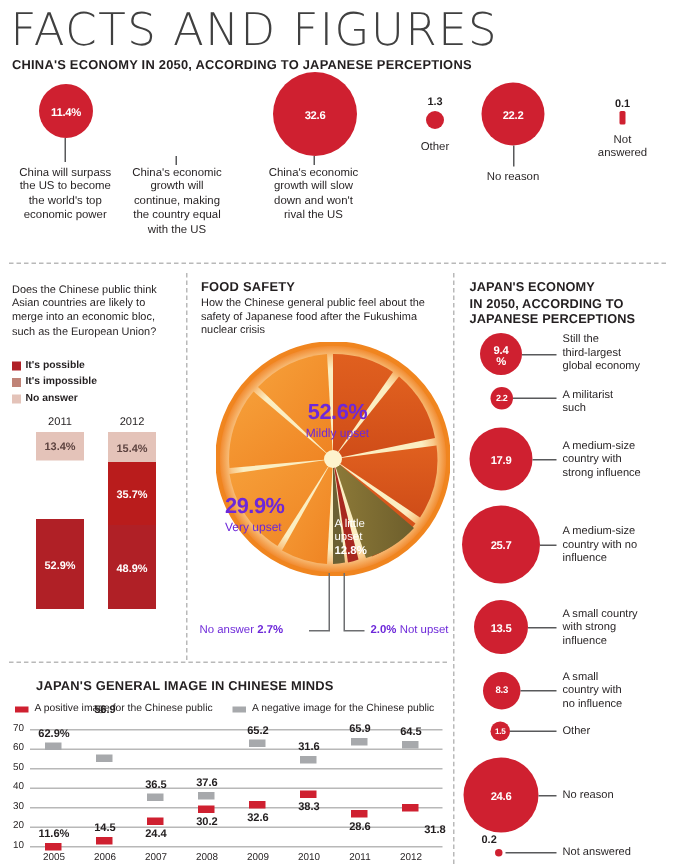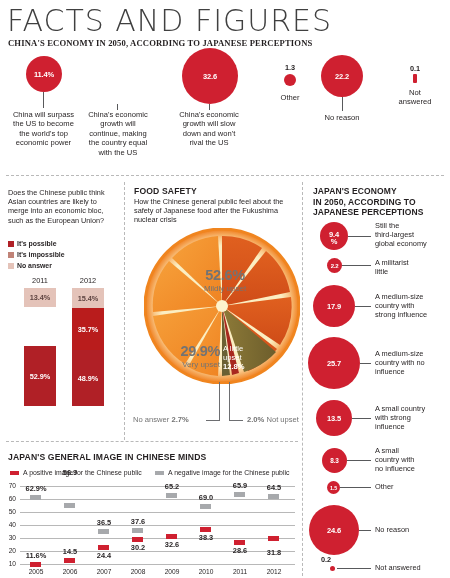--- a/index.html
+++ b/index.html
@@ -58,21 +58,21 @@
   .swatch{width:6px;height:6px;display:inline-block;}
   .yr{
     position:absolute;font-size:7.4px;text-align:center;color:#231f20;
   }
   .stack{position:absolute;display:flex;flex-direction:column;}
   .seg{display:flex;align-items:center;justify-content:center;color:#fff;font-size:7.3px;font-weight:bold;}
   .seg.pale{color:#5d4340;}
 
   
   .orange-wrap{position:absolute;}
-  .pie-lbl{position:absolute;color:#737373;}
+  .pie-lbl{position:absolute;color:#6d28d9;}
   .big-pct{font-size:14.5px;font-weight:bold;letter-spacing:-0.3px;}
   .sub-pct{font-size:8px;}
   .leader{position:absolute;background:#6d6e71;}
 
   
   .rt-title{position:absolute;font-size:8.5px;font-weight:bold;line-height:10.5px;letter-spacing:0.1px;}
   .rt-row-label{position:absolute;font-size:7.4px;line-height:8.9px;color:#231f20;}
   .connector{position:absolute;height:1px;background:#58595b;}
 
   
@@ -85,21 +85,21 @@
   .dlabel{position:absolute;font-size:7.4px;font-weight:bold;color:#231f20;text-align:center;white-space:nowrap;}
   .legend2{position:absolute;display:flex;align-items:center;gap:4px;font-size:6.9px;}
   .lg-sw{width:9px;height:4px;display:inline-block;}
 </style>
 </head>
 <body>
 
 <div id="root">
 
   <div class="main-title">FACTS AND FIGURES</div>
-  <div class="sec-title" style="position:absolute;left:8px;top:38px;font-family:Liberation Serif, serif;">CHINA'S ECONOMY IN 2050, ACCORDING TO JAPANESE PERCEPTIONS</div>
+  <div class="sec-title" style="position:absolute;left:8px;top:38px;">CHINA'S ECONOMY IN 2050, ACCORDING TO JAPANESE PERCEPTIONS</div>
 
   <div class="bub" style="left:26px;top:56px;width:36px;height:36px;">
     <span class="bubval">11.4%</span>
   </div>
   <div class="stem" style="left:43px;top:92px;height:16px;"></div>
   <div class="bublabel" style="left:11px;top:110px;width:65px;">China will surpass the US to become the world's top economic power</div>
 
   <div class="stem" style="left:117px;top:104px;height:6px;"></div>
   <div class="bublabel" style="left:84px;top:110px;width:68px;">China's economic growth will continue, making the country equal with the US</div>
 
@@ -216,21 +216,21 @@
 
       <circle cx="78" cy="78" r="6" fill="#fdf3cd"></circle>
     </svg>
   </div>
 
   <div class="pie-lbl" style="left:185px;top:266px;width:80px;text-align:center;">
     <span class="big-pct">52.6</span><span class="big-pct sm">%</span>
     <div class="sub-pct">Mildly upset</div>
   </div>
 
-  <div class="pie-lbl" style="left:150px;top:342px;width:70px;text-align:right;">
+  <div class="pie-lbl" style="left:150px;top:329px;width:70px;text-align:left;">
     <span class="big-pct">29.9</span><span class="big-pct sm">%</span>
     <div class="sub-pct">Very upset</div>
   </div>
 
   <div class="pie-lbl" style="left:223px;top:344px;width:46px;color:#fff;font-size:7.6px;line-height:9px;font-weight:normal;">
     <div>A little</div>
     <div>upset</div>
     <div style="font-weight:bold;font-size:7.6px;">12.8%</div>
   </div>
 
@@ -268,21 +268,21 @@
     <div>third-largest</div>
     <div>global economy</div>
   </div>
 
   <div class="bub" style="left:327px;top:258px;width:15px;height:15px;">
     <span class="bubval" style="font-size:6px;">2.2</span>
   </div>
   <div class="connector" style="left:342px;top:265px;width:29px;"></div>
   <div class="rt-row-label" style="left:375px;top:259px;width:75px;">
     <div>A militarist</div>
-    <div>little</div>
+    <div>such</div>
   </div>
 
   <div class="bub" style="left:313px;top:285px;width:42px;height:42px;">
     <span class="bubval">17.9</span>
   </div>
   <div class="connector" style="left:355px;top:306px;width:16px;"></div>
   <div class="rt-row-label" style="left:375px;top:293px;width:75px;">
     <div>A medium-size</div>
     <div>country with</div>
     <div>strong influence</div>
@@ -336,21 +336,21 @@
 
   <div class="toplabel" style="left:321px;top:555px;width:22px;text-align:left;">0.2</div>
   <div class="bub" style="left:330px;top:566px;width:5px;height:5px;"></div>
   <div class="connector" style="left:337px;top:568px;width:34px;"></div>
   <div class="rt-row-label" style="left:375px;top:564px;width:75px;">
     <div>Not answered</div>
   </div>
 
   <div class="hdash" style="left:6px;top:441px;width:292px;"></div>
 
-  <div class="sec-title" style="position:absolute;left:8px;top:452px;">JAPAN'S GENERAL IMAGE IN CHINESE MINDS</div>
+  <div class="sec-title" style="position:absolute;left:24px;top:452px;">JAPAN'S GENERAL IMAGE IN CHINESE MINDS</div>
 
   <div class="legend2" style="left:10px;top:469px;">
     <span class="lg-sw" style="background:#cf2030;"></span>
     <span>A positive image for the Chinese public</span>
   </div>
   <div class="legend2" style="left:155px;top:469px;">
     <span class="lg-sw" style="background:#a7a9ac;"></span>
     <span>A negative image for the Chinese public</span>
   </div>
 
@@ -388,21 +388,21 @@
   <div class="marker mk-neg" style="left:98px;top:529px;"></div>
   <div class="dlabel" style="left:82px;top:518px;width:44px;">36.5</div>
 
   <div class="marker mk-neg" style="left:132px;top:528px;"></div>
   <div class="dlabel" style="left:116px;top:517px;width:44px;">37.6</div>
 
   <div class="marker mk-neg" style="left:166px;top:493px;"></div>
   <div class="dlabel" style="left:150px;top:482px;width:44px;">65.2</div>
 
   <div class="marker mk-neg" style="left:200px;top:504px;"></div>
-  <div class="dlabel" style="left:184px;top:493px;width:44px;">69.0</div>
+  <div class="dlabel" style="left:184px;top:493px;width:44px;">31.6</div>
 
   <div class="marker mk-neg" style="left:234px;top:492px;"></div>
   <div class="dlabel" style="left:218px;top:481px;width:44px;">65.9</div>
 
   <div class="marker mk-neg" style="left:268px;top:494px;"></div>
   <div class="dlabel" style="left:252px;top:483px;width:44px;">64.5</div>
 
   <div class="marker mk-pos" style="left:30px;top:562px;"></div>
   <div class="dlabel" style="left:14px;top:551px;width:44px;">11.6%</div>
 
@@ -418,15 +418,15 @@
   <div class="marker mk-pos" style="left:166px;top:534px;"></div>
   <div class="dlabel" style="left:150px;top:540px;width:44px;">32.6</div>
 
   <div class="marker mk-pos" style="left:200px;top:527px;"></div>
   <div class="dlabel" style="left:184px;top:533px;width:44px;">38.3</div>
 
   <div class="marker mk-pos" style="left:234px;top:540px;"></div>
   <div class="dlabel" style="left:218px;top:546px;width:44px;">28.6</div>
 
   <div class="marker mk-pos" style="left:268px;top:536px;"></div>
-  <div class="dlabel" style="left:252px;top:548px;width:44px;">31.8</div>
+  <div class="dlabel" style="left:268px;top:548px;width:44px;">31.8</div>
 
 </div>
 
 </body></html>

